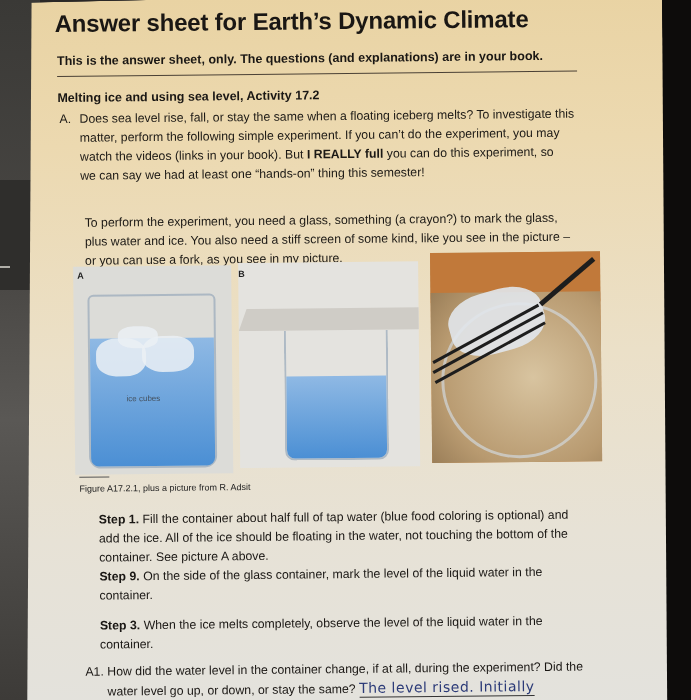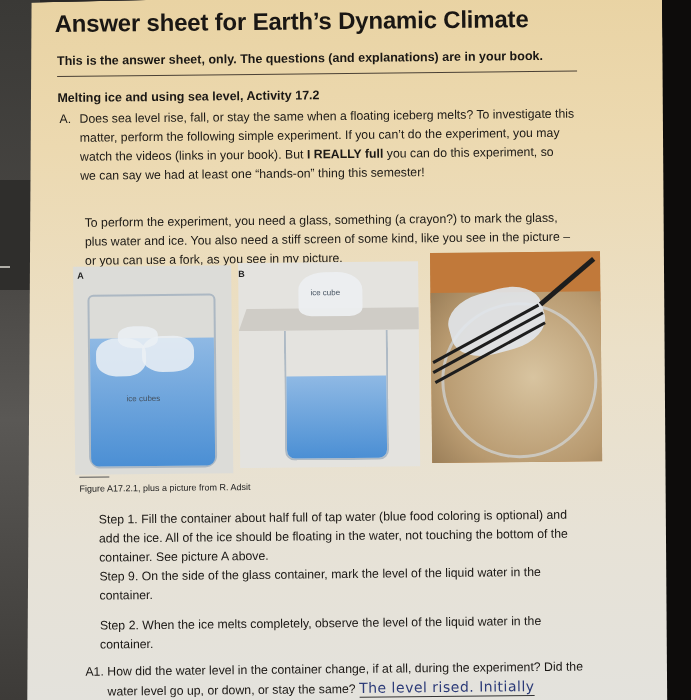--- a/index.html
+++ b/index.html
@@ -54,21 +54,21 @@
     position:absolute; border:2px solid rgba(160,175,190,0.8); border-top:none;
     border-radius:0 0 10px 10px;
   }
   .water { position:absolute; left:0; right:0; bottom:0; background:linear-gradient(180deg,#8fb9e4,#4b8fd4); border-radius:0 0 8px 8px; }
   .ice { position:absolute; background:rgba(235,240,245,0.85); border-radius:40%; }
   .ice-label { position:absolute; font-size:8px; color:#44515f; }
   .card { position:absolute; background:#cfccc6; }
   .caption { position:absolute; left:78px; top:481px; font-size:9px; color:#222; }
   .copyright { position:absolute; left:78px; top:474px; width:30px; height:1px; background:#555; }
   .step { position:absolute; left:97px; font-size:12.3px; line-height:19px; width:500px; }
-  .step b { font-weight:normal; }
+  .step b { font-weight:bold; }
   .s1 { top:508px; }
   .s2 { top:565px; }
   .s3 { top:614px; }
   .a1 { position:absolute; left:82px; top:660px; font-size:12.3px; line-height:19px; width:560px; }
   .a1 .indent { padding-left:22px; }
   .handwriting {
     font-family:"DejaVu Sans", sans-serif; font-size:14px; color:#2c3b78;
     letter-spacing:0.5px; border-bottom:1px solid #333; padding-bottom:1px;
   }
   .fork { position:absolute; height:3px; background:#1d1d1d; transform-origin:0 50%; }
@@ -114,23 +114,20 @@
         <span class="ice-label" style="left:36px;top:98px;text-align:right;">ice cubes</span>
       </div>
     </div>
 
     <div class="photo photoB">
       <span class="plabel" style="left:0px;top:6px;">B</span>
       <div class="beaker" style="left:45px;top:68px;width:100px;height:128px;">
         <div class="water" style="height:82px;"></div>
       </div>
       <div class="card" style="left:4px;top:46px;width:180px;height:22px;transform:skewX(-20deg);"></div>
-      <div class="ice" style="left:60px;top:10px;width:64px;height:44px;border-radius:40% 40% 20% 20%;background:rgba(236,238,240,0.95);">
-        <span class="ice-label" style="left:12px;top:16px;">ice cube</span>
-      </div>
     </div>
 
     <div class="photo photoC">
       <div style="position:absolute;left:0;top:0;width:170px;height:50px;background:#c1793a;"></div>
       <div style="position:absolute;left:0;top:40px;width:170px;height:170px;background:radial-gradient(circle at 60% 50%,#d8c4a0,#b89a70 70%,#9a7e58);"></div>
       <div style="position:absolute;left:10px;top:50px;width:150px;height:150px;border:3px solid rgba(210,215,220,0.7);border-radius:50%;"></div>
       <div class="ice" style="left:18px;top:38px;width:96px;height:62px;transform:rotate(-15deg);background:rgba(225,230,235,0.9);"></div>
       <div class="fork" style="left:2px;top:108px;width:120px;transform:rotate(-28deg);"></div>
       <div class="fork" style="left:2px;top:118px;width:125px;transform:rotate(-28deg);"></div>
       <div class="fork" style="left:4px;top:128px;width:125px;transform:rotate(-28deg);"></div>
@@ -144,21 +141,21 @@
   <div class="step s1">
     <div><b>Step 1.</b><span> Fill the container about half full of tap water (blue food coloring is optional) and</span></div>
     <div>add the ice. All of the ice should be floating in the water, not touching the bottom of the</div>
     <div>container. See picture A above.</div>
   </div>
   <div class="step s2">
     <div><b>Step 9.</b><span> On the side of the glass container, mark the level of the liquid water in the</span></div>
     <div>container.</div>
   </div>
   <div class="step s3">
-    <div><b>Step 2.</b><span> When the ice melts completely, observe the level of the liquid water in the</span></div>
+    <div><b>Step 3.</b><span> When the ice melts completely, observe the level of the liquid water in the</span></div>
     <div>container.</div>
   </div>
 
   <div class="a1">
     <div><span>A1.</span> <span>How did the water level in the container change, if at all, during the experiment? Did the</span></div>
     <div class="indent"><span>water level go up, or down, or stay the same?</span> <span class="handwriting">The level rised. Initially</span></div>
   </div>
 </div>
 
 </body></html>

